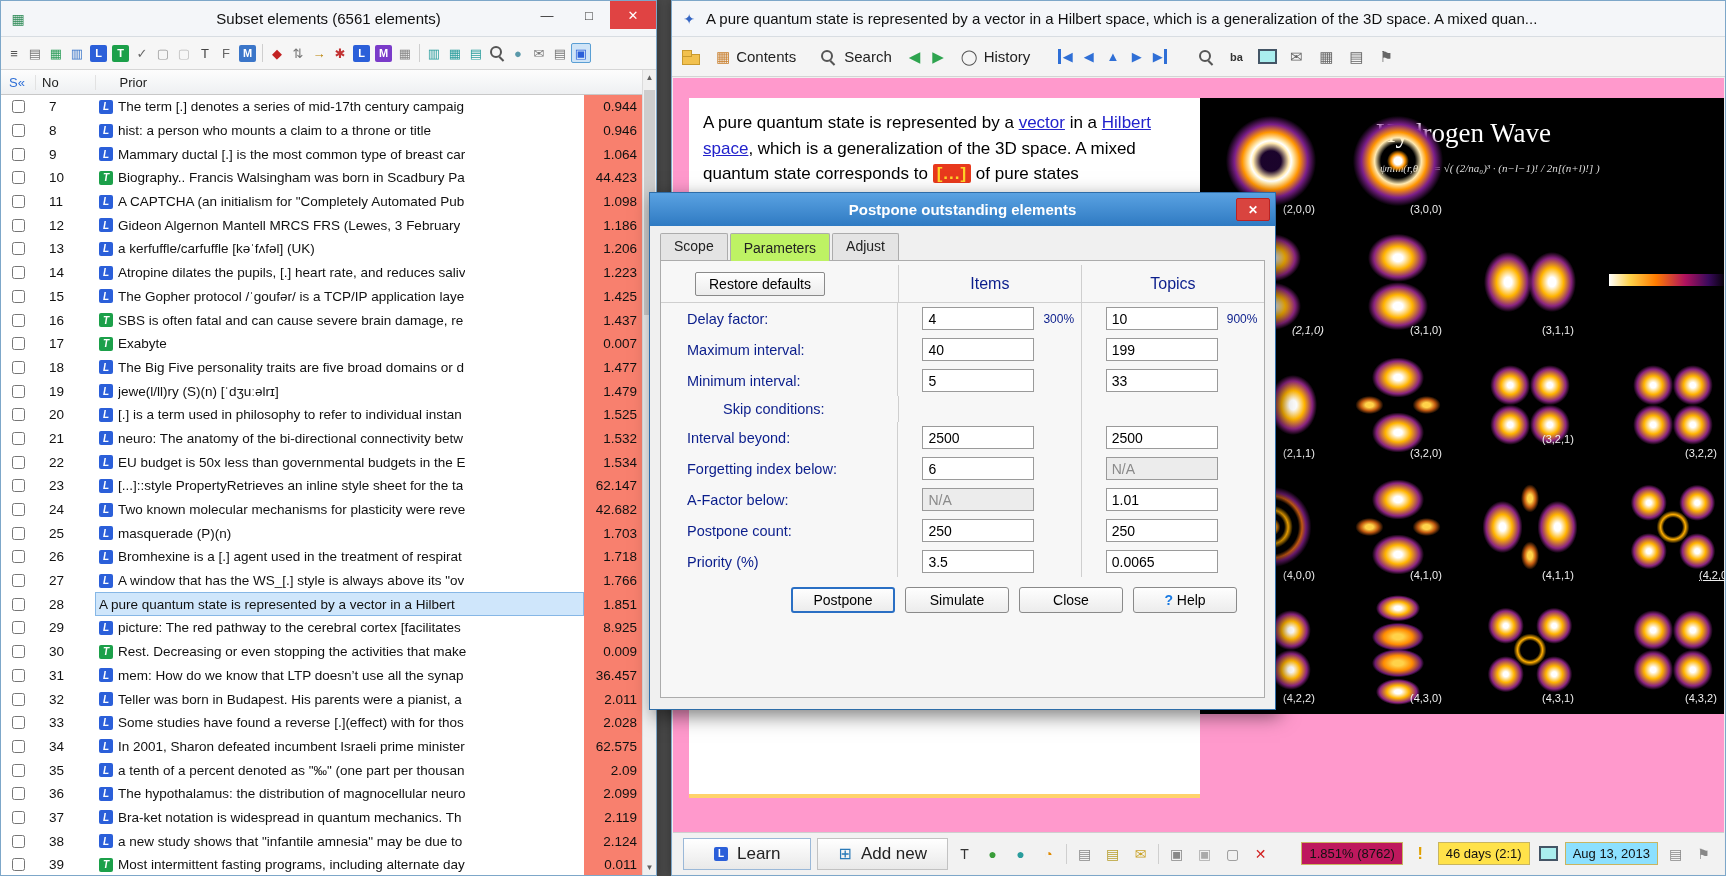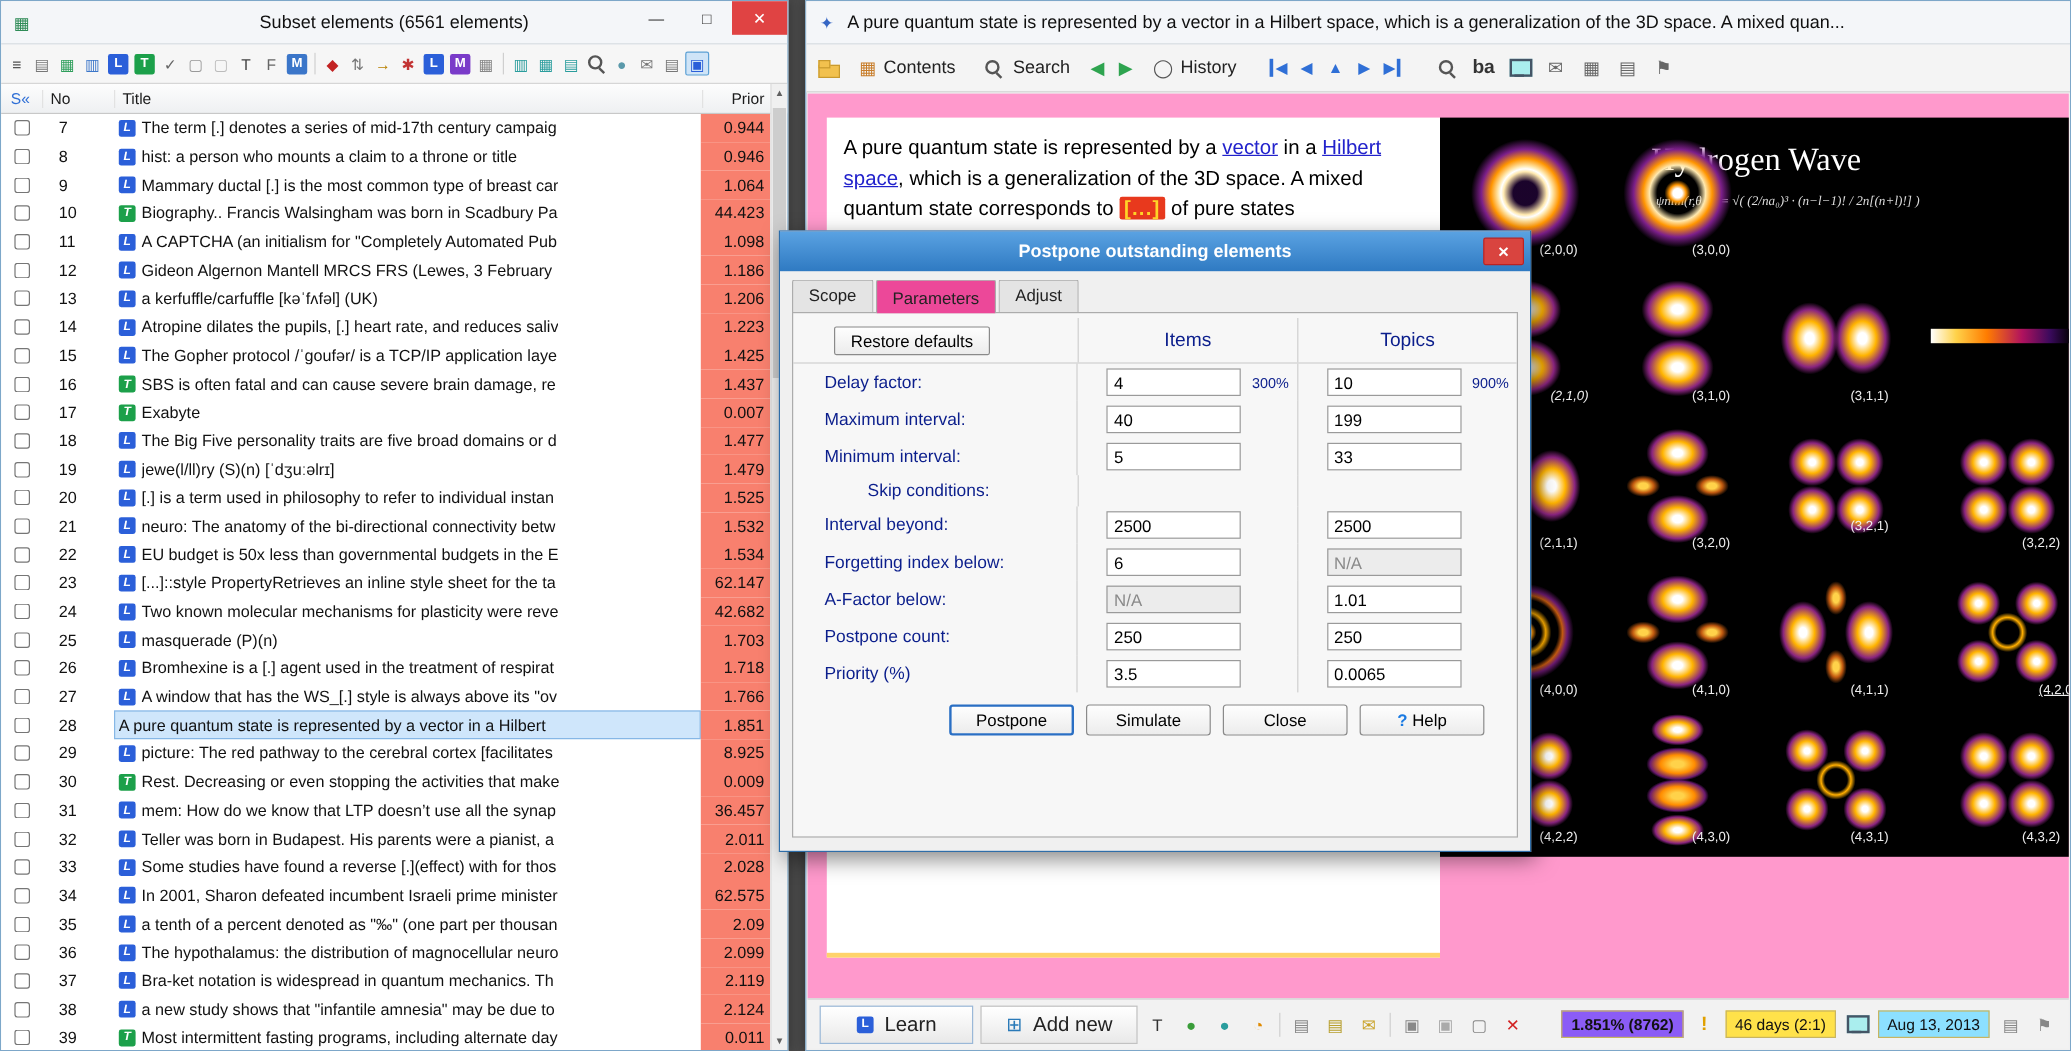--- a/index.html
+++ b/index.html
@@ -60,21 +60,21 @@
 
   #right-toolbar { height:40px; background:#f4f4f4; border-bottom:1px solid #d4d4d4; display:flex; align-items:center; padding:0 8px; gap:6px; }
   .rtb-btn { display:flex; align-items:center; gap:6px; padding:5px 8px; font-size:15px; color:#222; border-radius:3px; }
   .rtb-glyph { font-size:15px; }
   .arrow-ic { font-size:15px; color:#2ea44f; padding:0 3px; }
   .nav-ic { color:#2f6fd6; font-size:13px; width:19px; text-align:center; }
   .nav-ic.bar-left { border-left:3px solid #2f6fd6; width:16px; }
   .nav-ic.bar-right { border-right:3px solid #2f6fd6; width:16px; }
   #rtb-icons { display:flex; align-items:center; gap:8px; margin-left:22px; }
   .rtb-ic { width:22px; height:22px; display:flex; align-items:center; justify-content:center; font-size:15px; }
-  .rtb-ic.small-txt { font-size:16px; font-weight:bold; }
+  .rtb-ic.small-txt { font-size:11px; font-weight:bold; }
 
   .client { position:absolute; left:1px; right:1px; top:77px; bottom:43px; background:#ff99cc; overflow:hidden; }
   .content-box { position:absolute; left:16px; top:20px; width:511px; height:700px; background:#fff; border-bottom:4px solid #ffd36b; padding:12px 14px; font-size:17px; line-height:1.5; color:#000; }
   .content-box a.ref { color:#2222cc; text-decoration:underline; cursor:pointer; }
   .cloze { background:#e8391d; color:#ffd428; font-weight:bold; padding:0 4px; border-radius:2px; letter-spacing:1px; }
 
   
   #hydro { position:absolute; left:527px; top:20px; width:527px; height:616px; background:#000; overflow:hidden; }
   #hydro-title { position:absolute; left:176px; top:20px; color:#fff; font-family:"Liberation Serif", serif; font-size:27px; white-space:nowrap; }
   #hydro-formula { position:absolute; left:180px; top:64px; color:#ddd; font-family:"Liberation Serif", serif; font-style:italic; font-size:11px; white-space:nowrap; width:345px; overflow:hidden; }
@@ -131,21 +131,21 @@
   .bb-sep { width:1px; height:20px; background:#cfcfcf; }
   .chip { padding:3px 7px; font-size:13px; border:1px solid #c8b560; white-space:nowrap; }
 
   
   #dialog { position:absolute; left:649px; top:192px; width:627px; height:518px; background:#f0f0f0; border:1px solid #2e6da8; box-shadow:4px 6px 18px rgba(0,0,0,.5); z-index:50; }
   #dlg-titlebar { height:33px; background:linear-gradient(#5aa2e2,#2f7ac2); display:flex; align-items:center; justify-content:center; position:relative; }
   #dlg-titlebar .dtitle { color:#fff; font-weight:bold; font-size:15px; }
   #dlg-close { position:absolute; right:5px; top:5px; width:34px; height:23px; background:#d9443f; border:1px solid #b22; color:#fff; font-weight:bold; font-size:12px; display:flex; align-items:center; justify-content:center; border-radius:2px; }
   #dlg-tabs { display:flex; padding:6px 10px 0; gap:2px; }
   .tab { padding:4px 13px 5px; font-size:14px; background:#e4e4e4; border:1px solid #acacac; border-bottom:none; border-radius:2px 2px 0 0; color:#222; position:relative; top:1px; }
-  .tab.active { background:#ec4899; padding-top:6px; z-index:3; }
+  .tab.active { background:#bef264; padding-top:6px; z-index:3; }
   #dlg-panel { margin:0 10px 10px; background:#f7f7f7; border:1px solid #acacac; position:relative; z-index:2; height:438px; padding-top:4px; }
   .phead { display:flex; align-items:center; height:38px; border-bottom:1px solid #cfcfcf; }
   .phead .ph-left { width:240px; display:flex; padding-left:34px; }
   .phead .ph-col { width:186px; text-align:center; font-size:16px; color:#0b1e8c; border-left:1px solid #cfcfcf; align-self:stretch; display:flex; align-items:center; justify-content:center; }
   #restore-btn { height:24px; padding:0 13px; font-size:14px; background:linear-gradient(#fefefe,#ececec); border:1px solid #8a8a8a; border-radius:2px; font-family:inherit; }
   .prow { display:flex; align-items:center; height:31px; }
   .prow.section { height:26px; }
   .plabel { width:240px; padding-left:26px; color:#0b1e8c; font-size:14.5px; }
   .plabel.sec { padding-left:62px; }
   .pcell { width:186px; border-left:1px solid #cfcfcf; height:100%; display:flex; align-items:center; padding-left:24px; gap:9px; }
@@ -212,21 +212,20 @@
         <span class="mag"></span>
       </span>
       <span class="tb-icon" style="color: rgb(90, 153, 170);">●</span>
       <span class="tb-icon" style="color: rgb(119, 119, 119);">✉</span>
       <span class="tb-icon" style="color: rgb(119, 119, 119);">▤</span>
       <span class="tb-icon active" style="color: rgb(43, 95, 217);">▣</span>
     </div>
   <div id="list-header">
     <span class="h-sel">S«</span>
     <span class="h-no">No</span>
-    <span class="h-title">Title</span>
     <span class="h-prior">Prior</span>
     <span class="h-sbspace"></span>
   </div>
   <div id="list-body">
       <div class="lrow">
         <span class="c-sel">
           <input type="checkbox" style="">
         </span>
         <span class="c-no">7</span>
         <span class="c-title">
@@ -703,21 +702,21 @@
         <span class="bb-icon" style="color: rgb(224, 138, 0);">◔</span>
         <span class="bb-sep"></span>
         <span class="bb-icon" style="color: rgb(136, 136, 136);">▤</span>
         <span class="bb-icon" style="color: rgb(184, 160, 48);">▤</span>
         <span class="bb-icon" style="color: rgb(201, 162, 39);">✉</span>
         <span class="bb-sep"></span>
         <span class="bb-icon" style="color: rgb(136, 136, 136);">▣</span>
         <span class="bb-icon" style="color: rgb(170, 170, 170);">▣</span>
         <span class="bb-icon" style="color: rgb(136, 136, 136);">▢</span>
         <span class="bb-icon" style="color: rgb(210, 34, 34);">✕</span>
-        <span class="chip" style="background: #8b5cf6; margin-left: auto; font-weight: bold;">1.851% (8762)</span>
+        <span class="chip" style="background: #be185d; margin-left: auto;">1.851% (8762)</span>
         <span class="bb-icon" style="color: rgb(224, 160, 0); font-weight: bold; font-size: 16px;">!</span>
         <span class="chip" style="background: rgb(255, 226, 74);">46 days (2:1)</span>
         <span class="bb-icon">
           <span class="monitor"></span>
         </span>
         <span class="chip" style="background: rgb(140, 224, 255);">Aug 13, 2013</span>
         <span class="bb-icon" style="color: rgb(136, 136, 136);">▤</span>
         <span class="bb-icon" style="color: rgb(136, 136, 136);">⚑</span>
       </span>
   </div>

